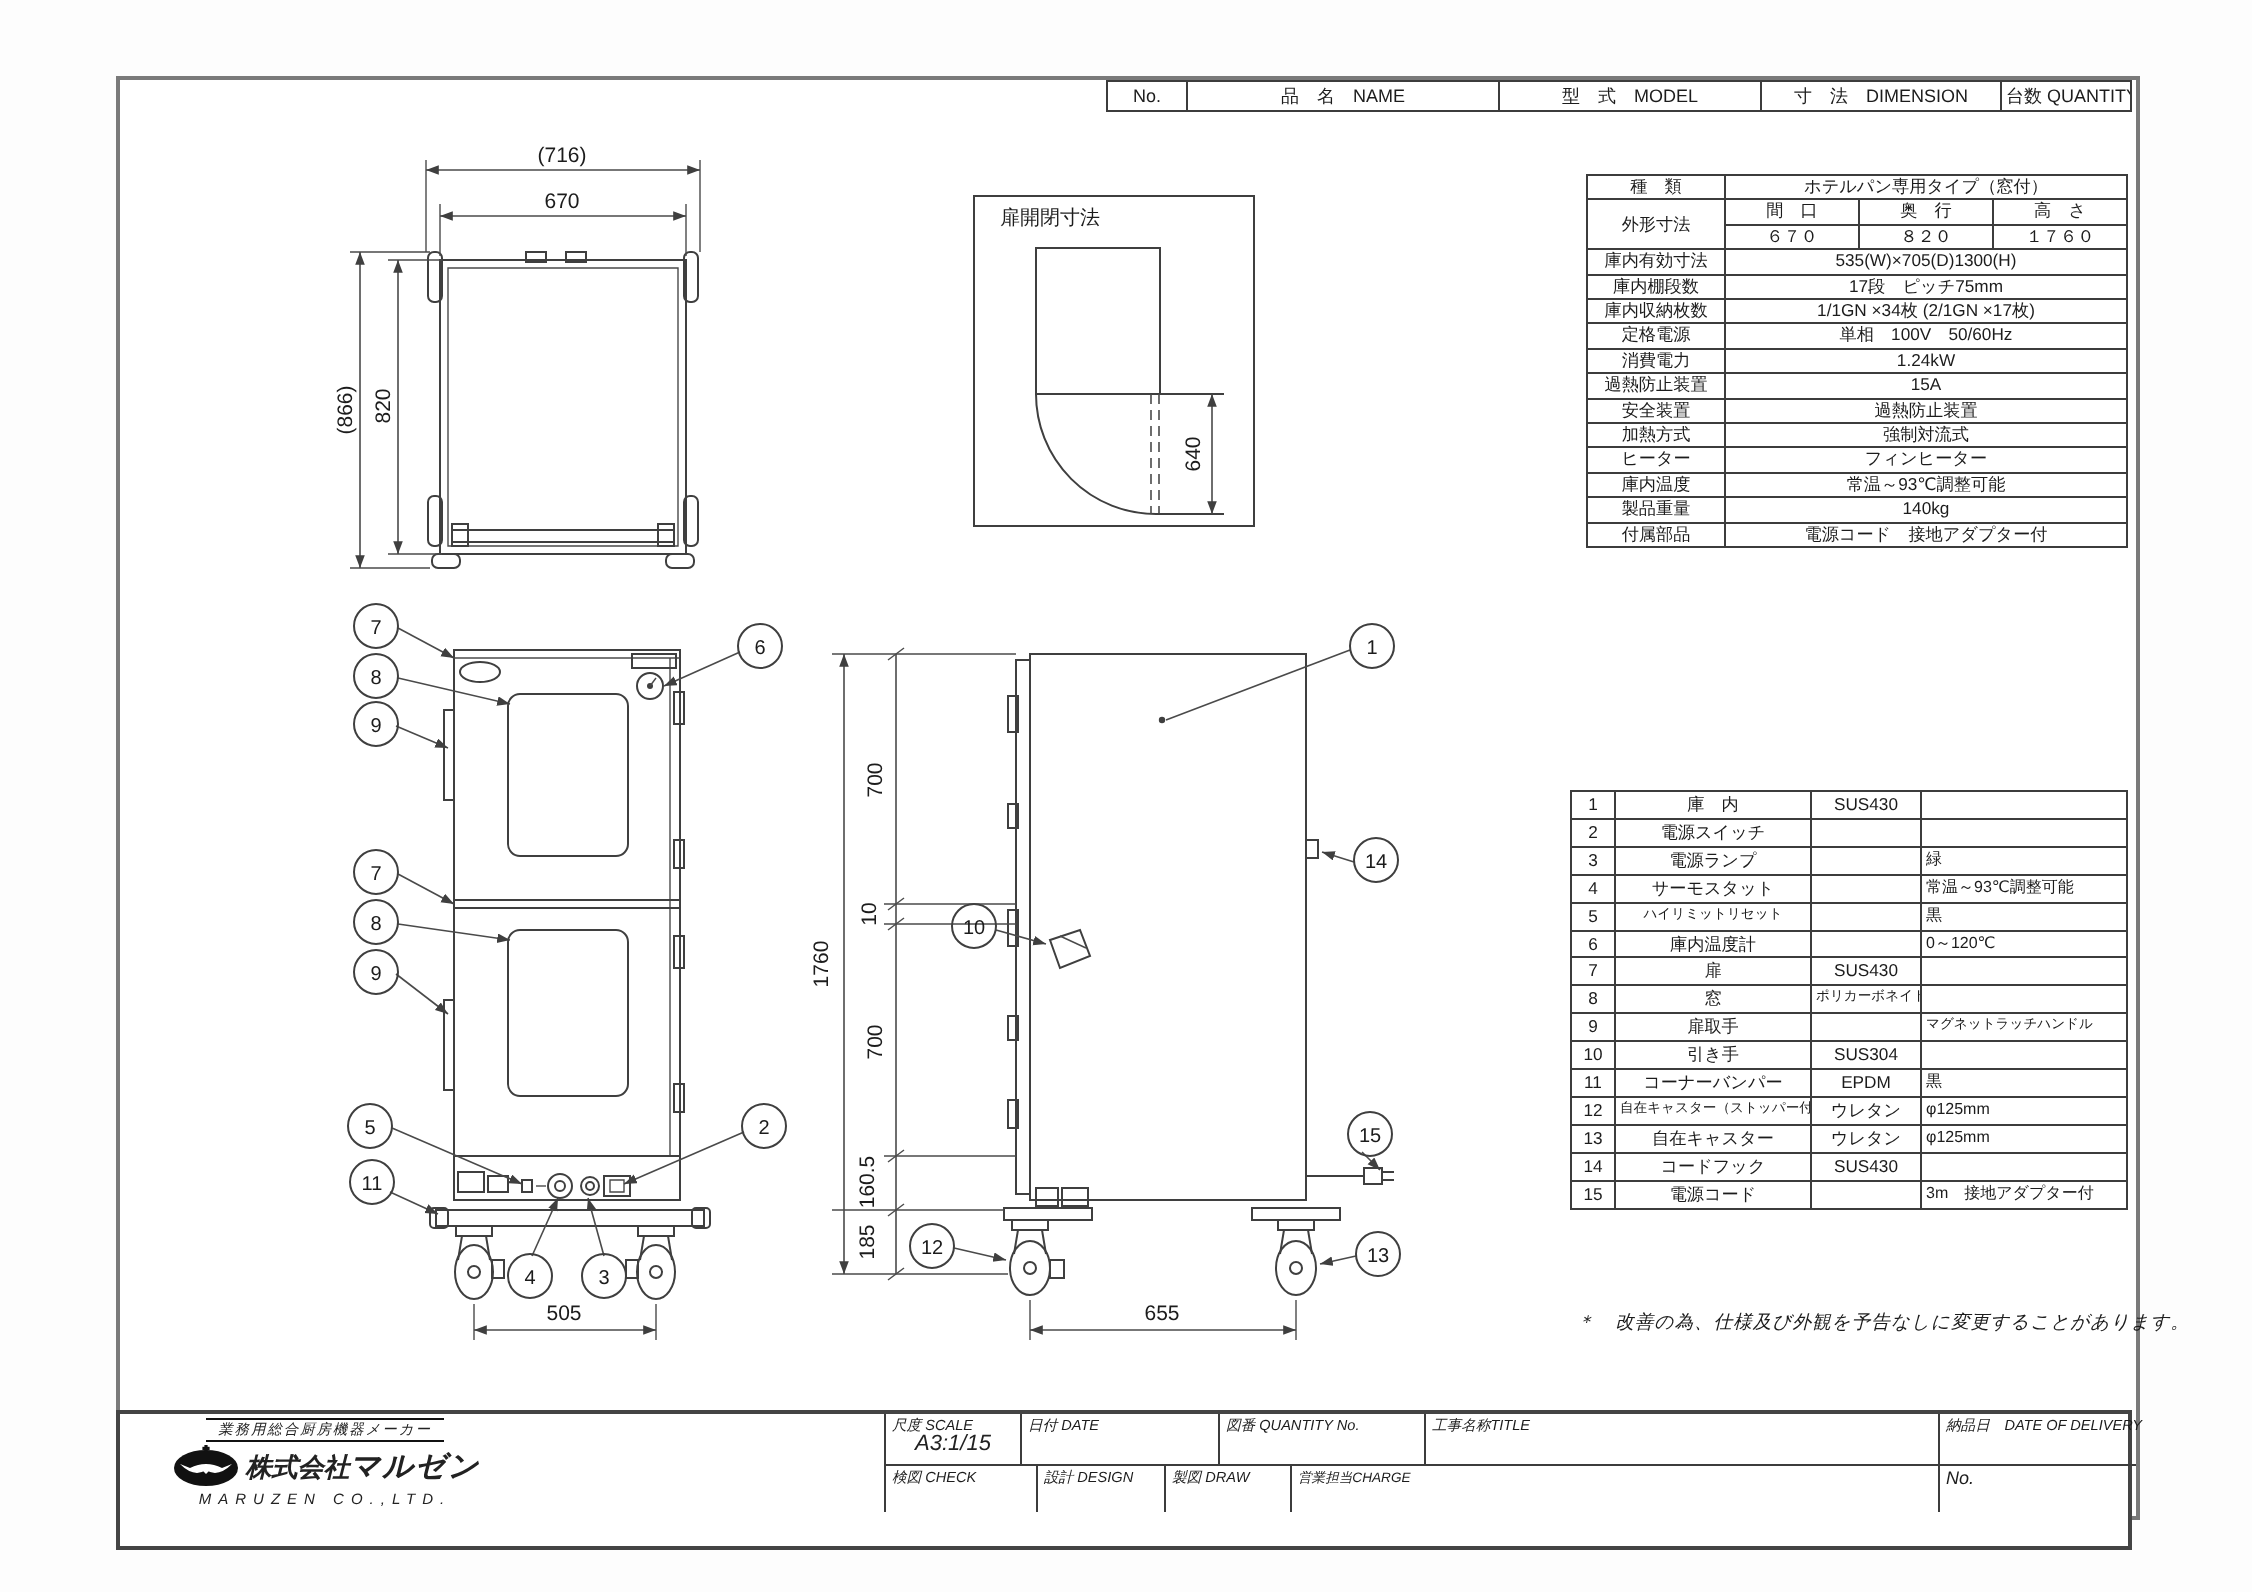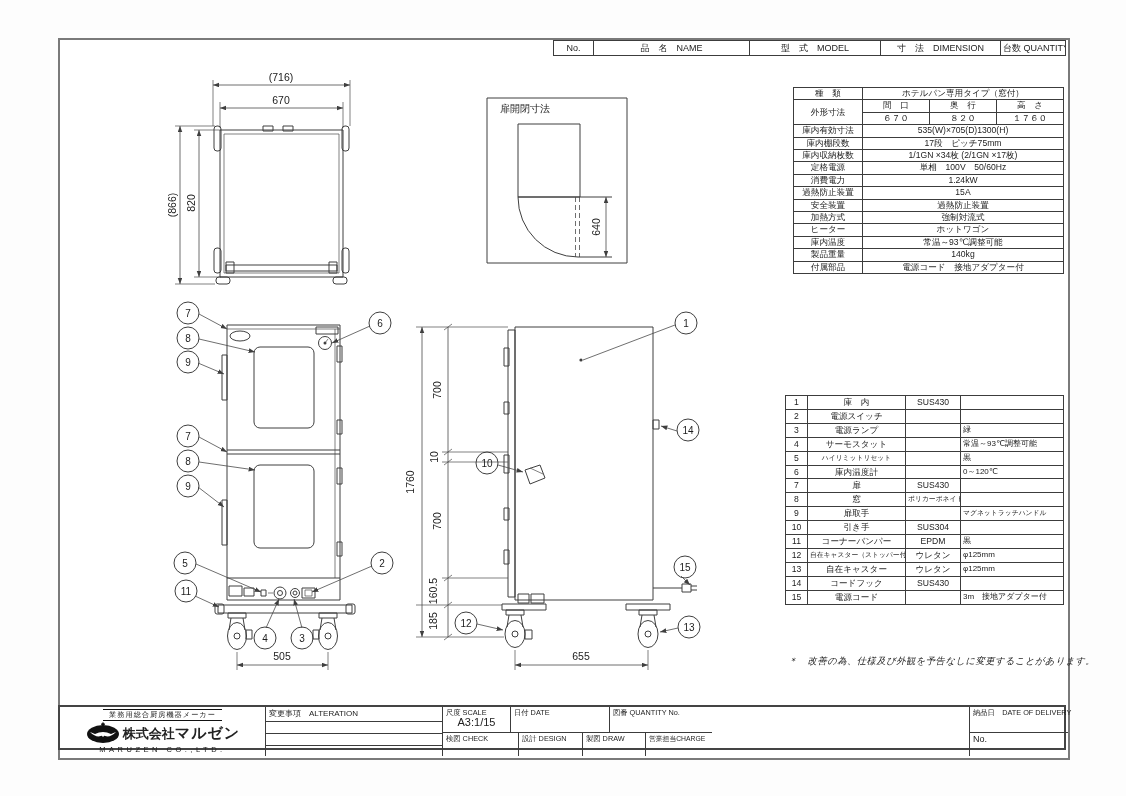--- a/index.html
+++ b/index.html
@@ -13,21 +13,21 @@
   
   #spec-tbl{position:absolute;left:793px;top:87px;width:270px;}
   #spec-tbl td{height:11.4px;line-height:11.4px;font-size:8.6px;}
   
   #parts-tbl{position:absolute;left:785px;top:395px;width:278px;}
   #parts-tbl td{height:12.9px;line-height:12.9px;font-size:8.6px;}
   #parts-tbl td.rem{text-align:left;font-size:8px;}
   #parts-tbl td.small{font-size:6.8px;}
   .note{position:absolute;left:788px;top:655px;font-size:9.3px;letter-spacing:0.5px;color:#1c1c1c;font-style:italic;}
   
-  #tblock{position:absolute;left:58px;top:705px;width:1008px;height:45px;border:2px solid #444;background:#fff;box-sizing:border-box;}
+  #tblock{position:absolute;left:58px;top:705px;width:1008px;height:70px;border:2px solid #444;background:#fff;box-sizing:border-box;font-style:italic;}
   .cell{position:absolute;box-sizing:border-box;border-left:1px solid #3c3c3c;}
   .cell .lab{position:absolute;left:3px;top:1px;font-size:7.3px;white-space:nowrap;color:#1c1c1c;}
   .rowline{position:absolute;left:0;height:0;border-top:1px solid #3c3c3c;}
   
   #logo-cell{position:absolute;left:0;top:0;width:205px;height:49px;display:flex;flex-direction:column;align-items:center;justify-content:center;}
   .tagline{font-size:7.2px;border-top:1.5px solid #111;border-bottom:1.5px solid #111;padding:0 6px;letter-spacing:1px;white-space:nowrap;}
   .logorow{display:flex;align-items:center;gap:2px;margin-top:1px;}
   .coname{font-size:13px;font-weight:bold;letter-spacing:0px;white-space:nowrap;text-align:center;}
   .coname b{font-size:15px;letter-spacing:1px;}
   .coen{font-size:7.5px;letter-spacing:3.5px;margin-top:1px;white-space:nowrap;text-align:center;}
@@ -116,21 +116,21 @@
   <tr>
         <td>安全装置</td>
         <td colspan="3">過熱防止装置</td>
       </tr>
   <tr>
         <td>加熱方式</td>
         <td colspan="3">強制対流式</td>
       </tr>
   <tr>
         <td>ヒーター</td>
-        <td colspan="3">ホットワゴン</td>
+        <td colspan="3">フィンヒーター</td>
       </tr>
   <tr>
         <td>庫内温度</td>
         <td colspan="3">常温～93℃調整可能</td>
       </tr>
   <tr>
         <td>製品重量</td>
         <td colspan="3">140kg</td>
       </tr>
   <tr>
@@ -552,36 +552,33 @@
         <ellipse cx="18" cy="12" rx="16" ry="9" fill="#111"></ellipse>
         <path d="M5,10 Q12,17 18,13 Q24,17 31,10 L26,12 Q18,8 10,12 Z" fill="#fff"></path>
         <path d="M14,11 L18,15 L22,11 L18,12.5 Z" fill="#fff"></path>
         <line x1="18" y1="0.5" x2="18" y2="4" stroke="#111" stroke-width="1.6"></line>
         <line x1="16.2" y1="2.2" x2="19.8" y2="2.2" stroke="#111" stroke-width="1.6"></line>
       </svg>
       <div class="coname"><span>株式会社</span><b>マルゼン</b></div>
     </div>
     <div class="coen">MARUZEN CO.,LTD.</div>
   </div>
-  <div class="cell" style="left:205px;top:0;width:177px;height:49px">
-    <div class="lab" style="font-size:8px">変更事項　ALTERATION</div>
-    <div class="rowline" style="top:14px;width:177px"></div>
-    <div class="rowline" style="top:26px;width:177px"></div>
-    <div class="rowline" style="top:38px;width:177px"></div>
-  </div>
   <div class="cell" style="left:382px;top:0;width:68px;height:26px;border-bottom:1px solid #3c3c3c">
     <div class="lab">尺度 SCALE</div>
     <div style="position:absolute;left:0;top:9px;width:100%;text-align:center;font-size:11px">A3:1/15</div>
   </div>
   <div class="cell" style="left:450px;top:0;width:99px;height:26px;border-bottom:1px solid #3c3c3c">
     <div class="lab">日付 DATE</div>
   </div>
   <div class="cell" style="left:549px;top:0;width:103px;height:26px;border-bottom:1px solid #3c3c3c">
     <div class="lab">図番 QUANTITY No.</div>
   </div>
+  <div class="cell" style="left:652px;top:0;width:257px;height:26px;border-bottom:1px solid #3c3c3c">
+    <div class="lab">工事名称TITLE</div>
+  </div>
   <div class="cell" style="left:909px;top:0;width:99px;height:26px;border-bottom:1px solid #3c3c3c;border-right:none">
     <div class="lab">納品日　DATE OF DELIVERY</div>
   </div>
   <div class="cell" style="left:382px;top:26px;width:68px;height:23px">
     <div class="lab">検図 CHECK</div>
   </div>
   <div class="cell" style="left:458px;top:26px;width:72px;height:23px">
     <div class="lab">設計 DESIGN</div>
   </div>
   <div class="cell" style="left:522px;top:26px;width:63px;height:23px">

